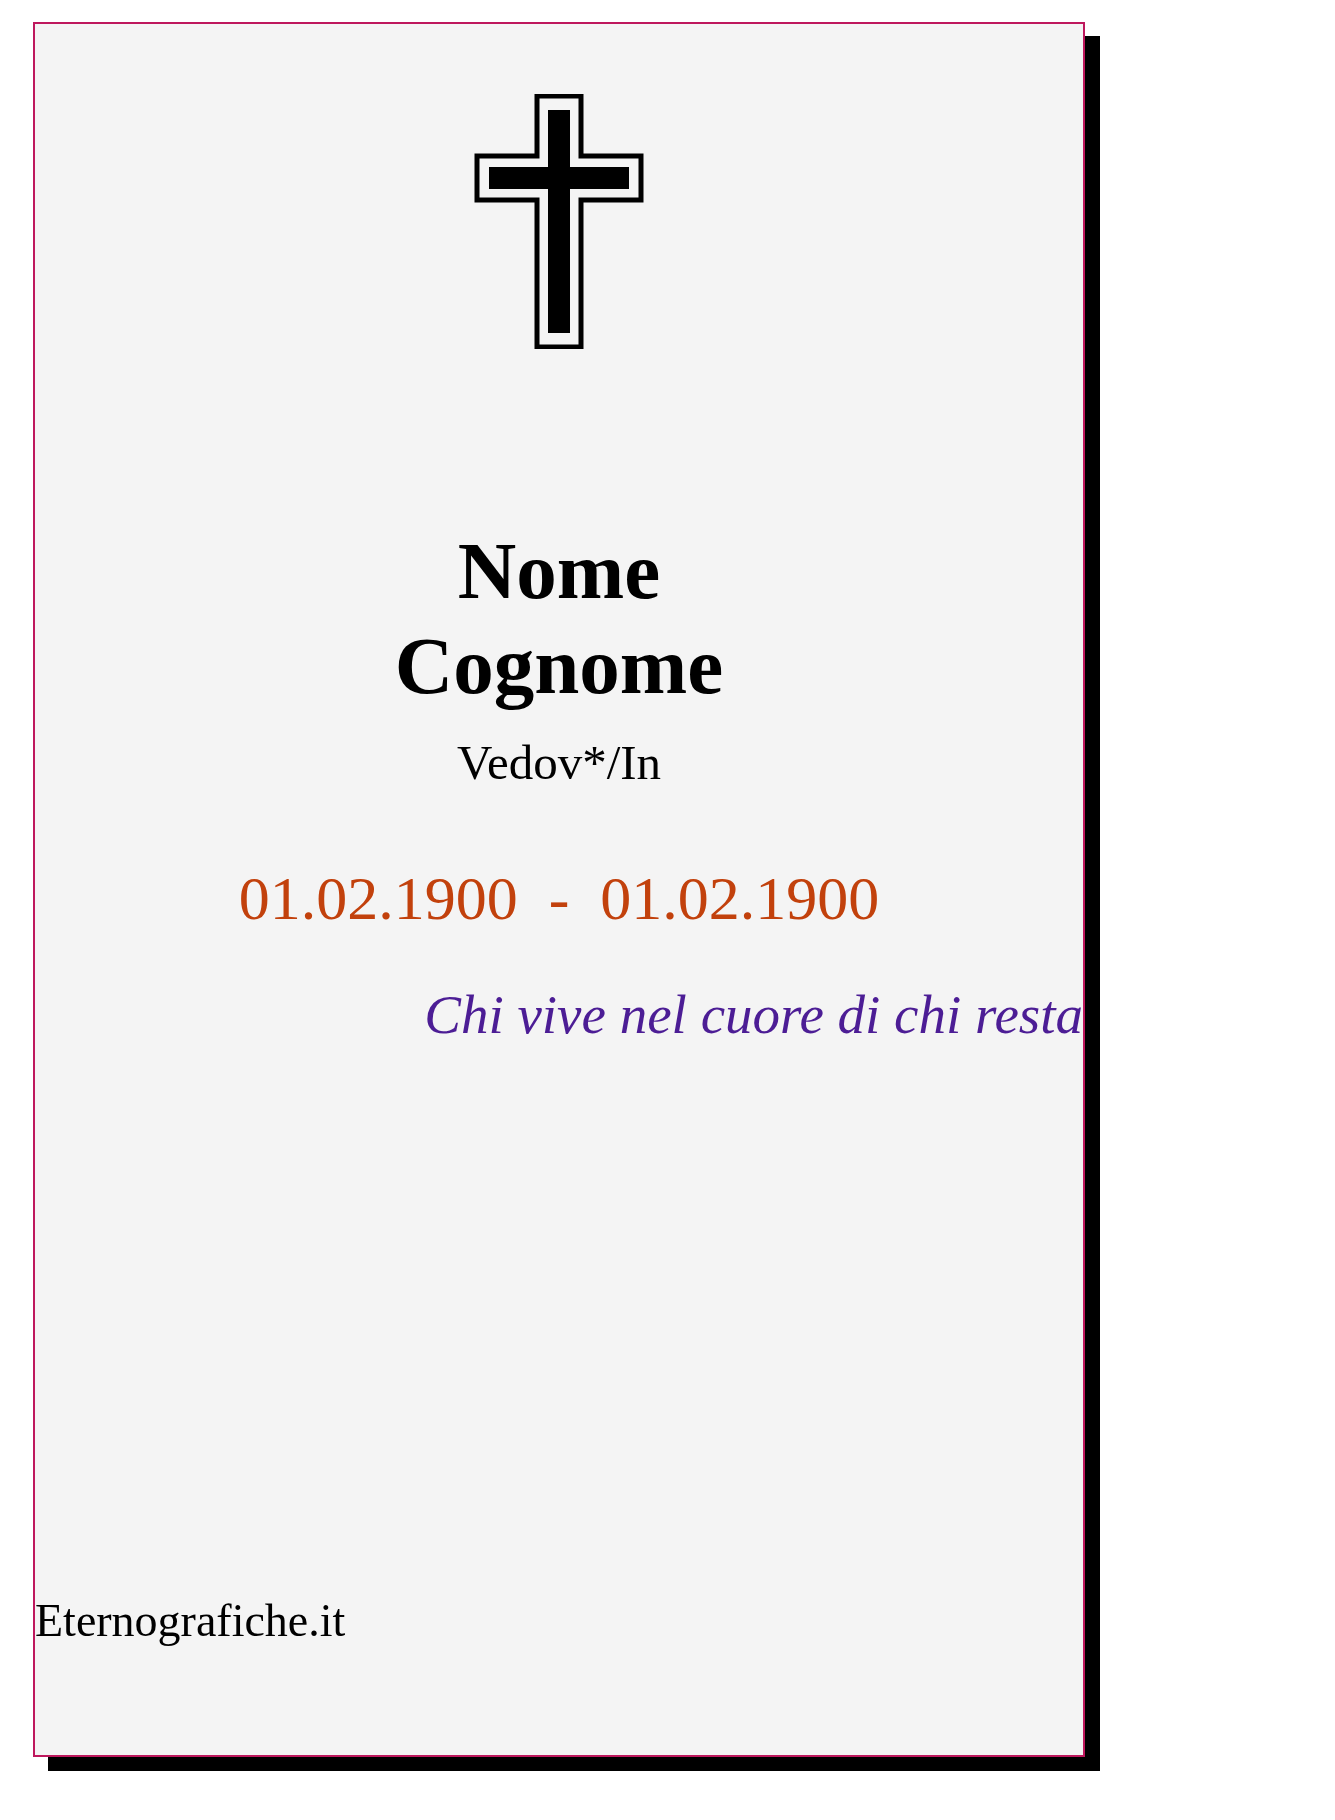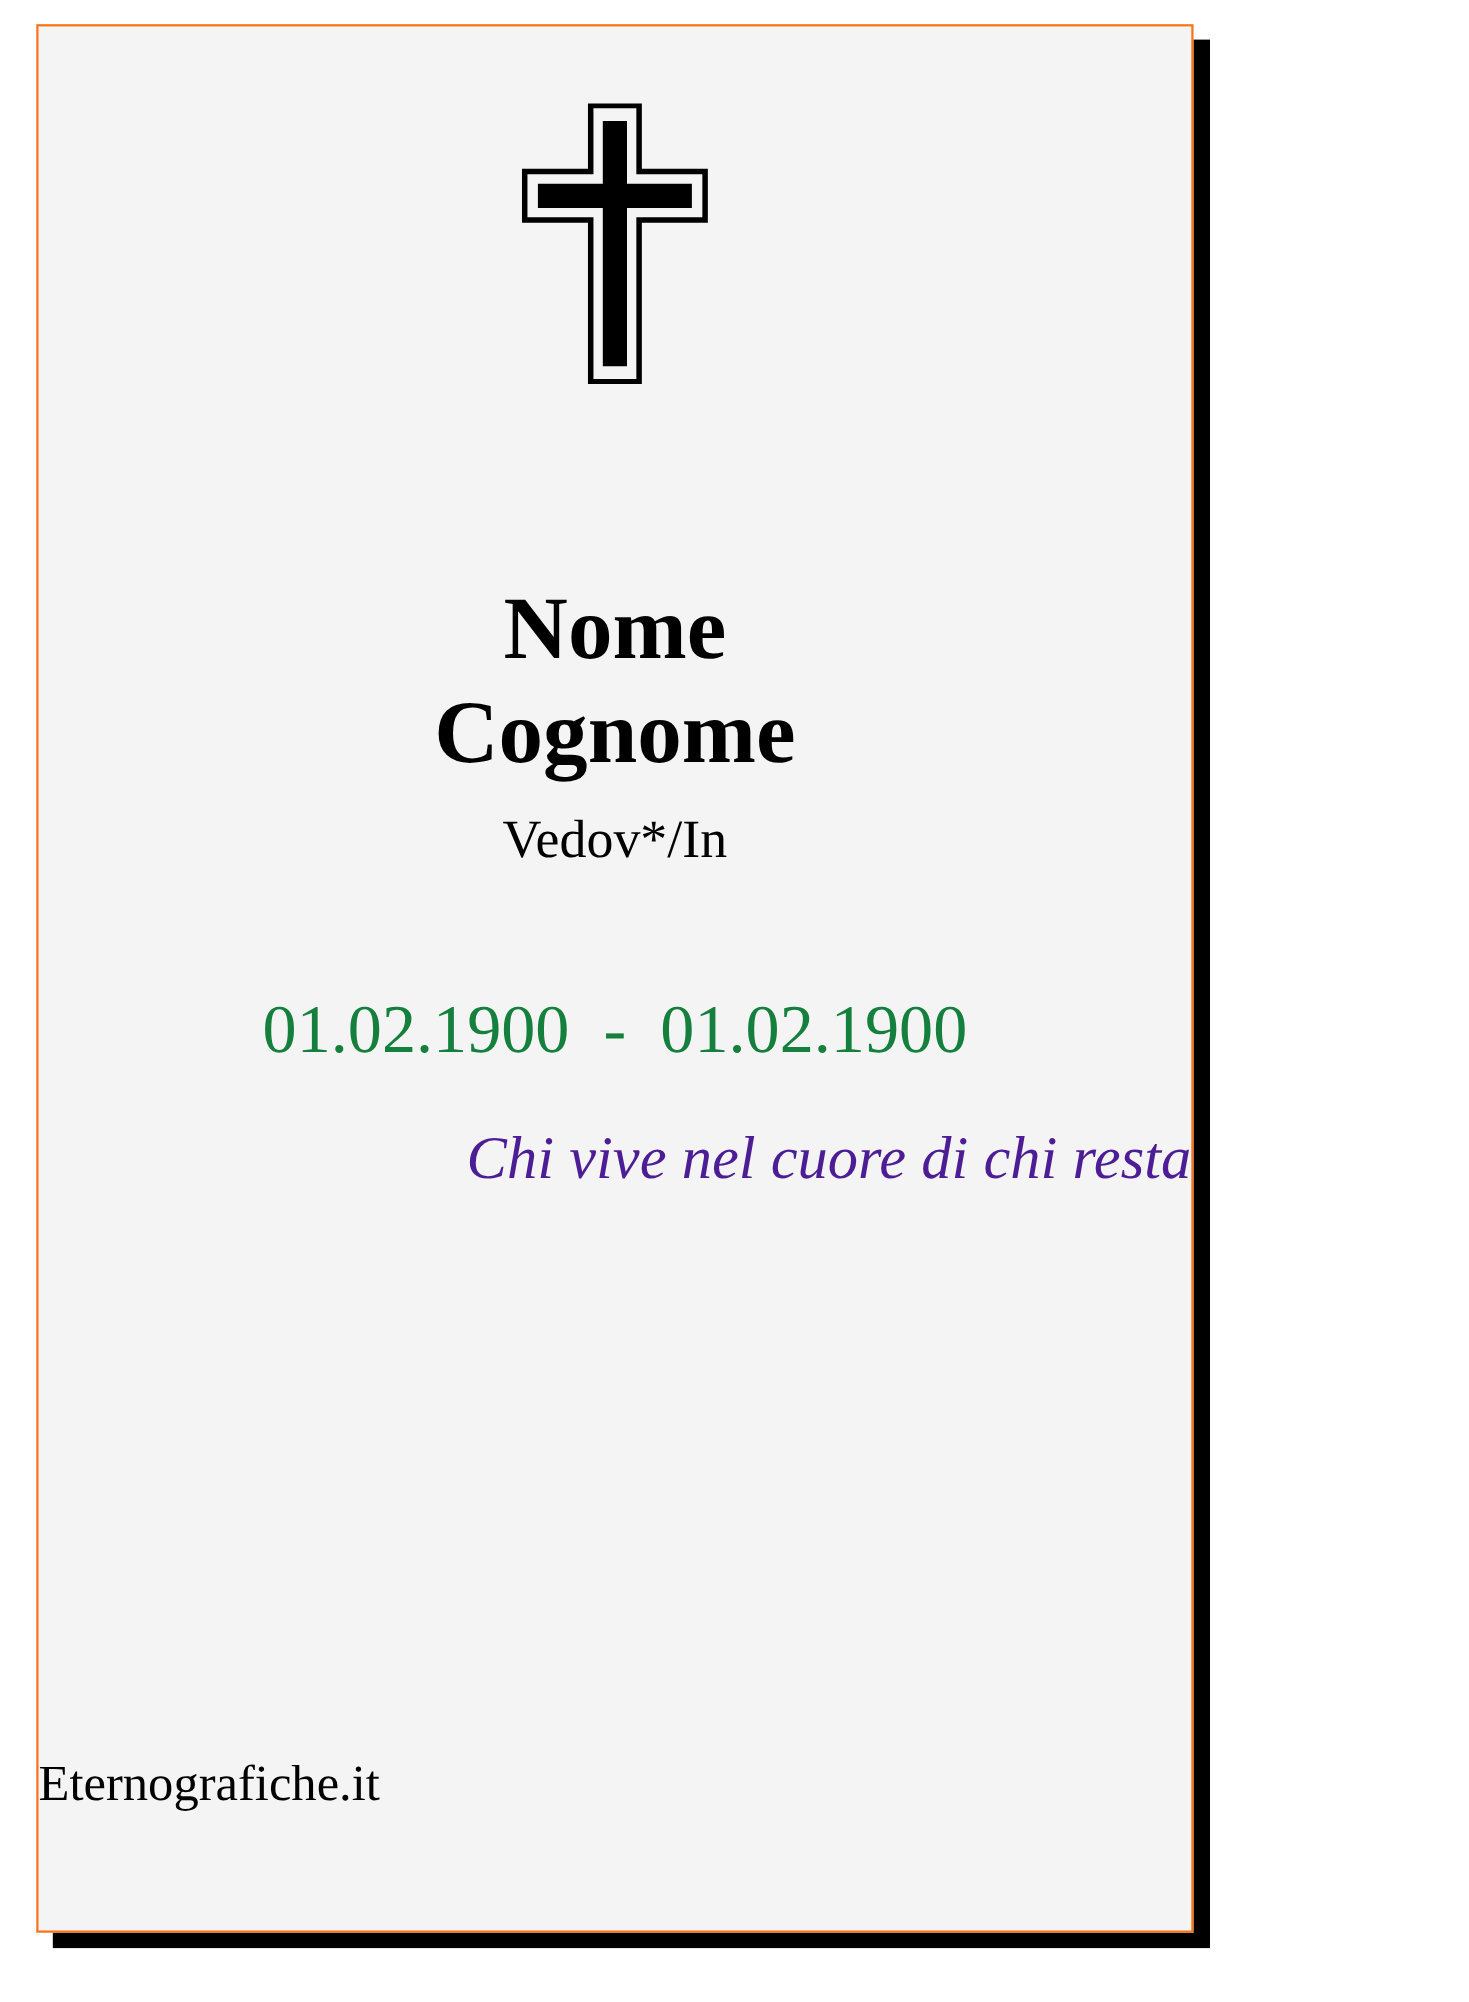--- a/index.html
+++ b/index.html
@@ -36,21 +36,21 @@
   }
 
   
   .card {
     position: absolute;
     left: 33px;
     top: 22px;
     width: 1052px;
     height: 1735px;
     background: #f4f4f4;
-    border: 2px solid #f97316;
+    border: 2px solid #be185d;
     box-sizing: border-box;
     display: flex;
     flex-direction: column;
     align-items: center;
   }
 
   
   .cross-wrap {
     margin-top: 70px;
     width: 170px;
@@ -75,24 +75,24 @@
     letter-spacing: 0px;
   }
   .status-line {
     margin-top: 22px;
     font-size: 49px;
     line-height: 1.1;
     color: #000000;
   }
 
   .dates-line {
-    margin-top: 113px;
+    margin-top: 75px;
     font-size: 62px;
     line-height: 1.1;
-    color: #15803d;
+    color: #c2410c;
     text-align: center;
     white-space: pre;
   }
 
   .epitaph {
     margin-top: 45px;
     font-style: italic;
     font-size: 55px;
     line-height: 1.33;
     color: #4c1d95;

